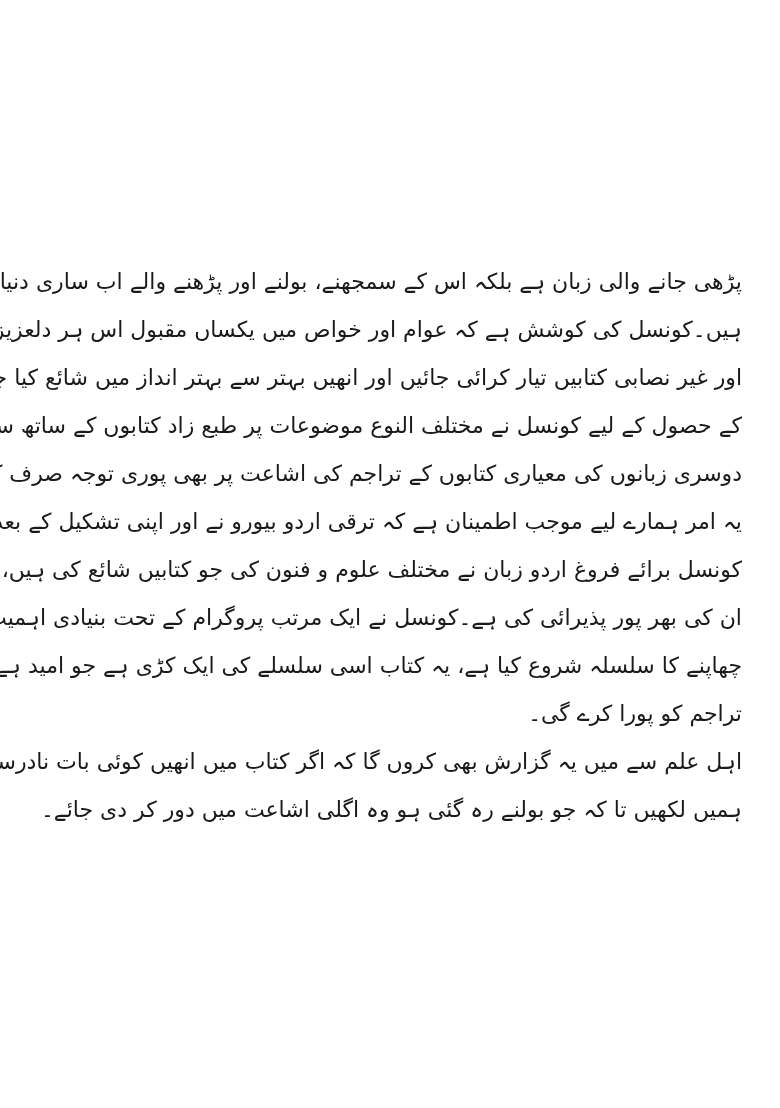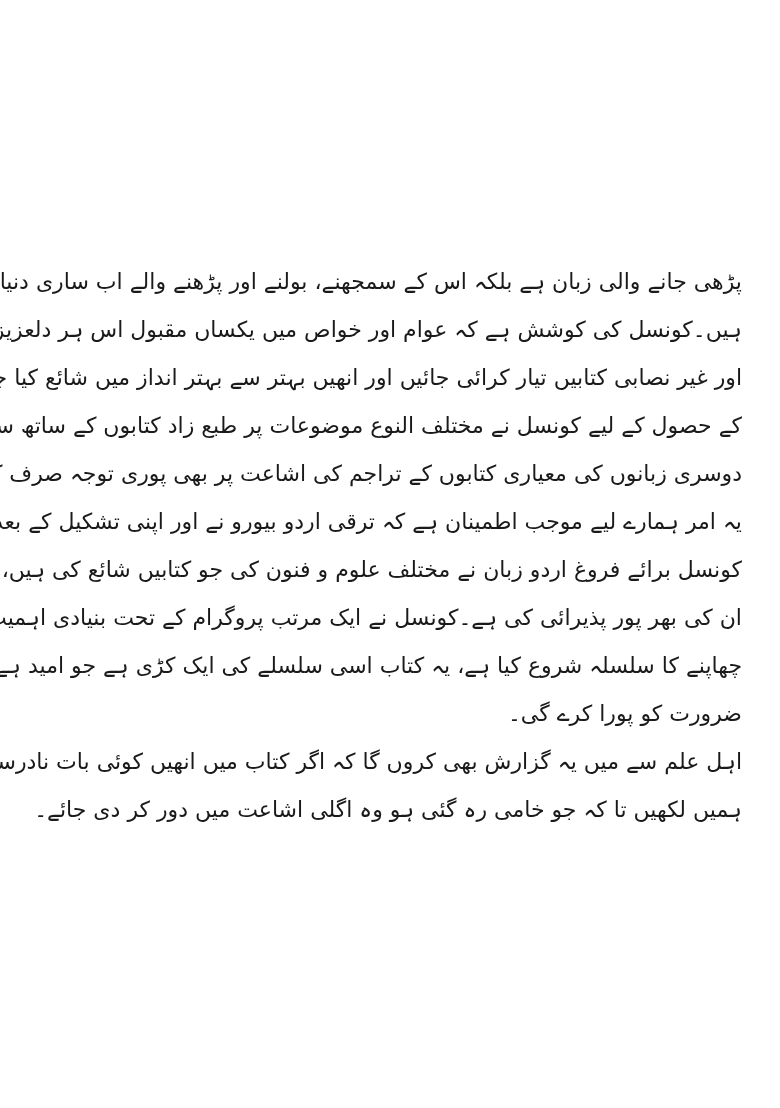--- a/index.html
+++ b/index.html
@@ -58,22 +58,22 @@
       <span class="line">اور غیر نصابی کتابیں تیار کرائی جائیں اور انھیں بہتر سے بہتر انداز میں شائع کیا جائے۔اس مقصد</span>
       <span class="line">کے حصول کے لیے کونسل نے مختلف النوع موضوعات پر طبع زاد کتابوں کے ساتھ ساتھ تنقیدیں اور</span>
       <span class="line last">دوسری زبانوں کی معیاری کتابوں کے تراجم کی اشاعت پر بھی پوری توجہ صرف کی ہے۔</span>
     </div>
 
     <div>
       <span class="line last">یہ امر ہمارے لیے موجب اطمینان ہے کہ ترقی اردو بیورو نے اور اپنی تشکیل کے بعد قومی</span>
       <span class="line">کونسل برائے فروغ اردو زبان نے مختلف علوم و فنون کی جو کتابیں شائع کی ہیں، اردو قارئین نے</span>
       <span class="line">ان کی بھر پور پذیرائی کی ہے۔کونسل نے ایک مرتب پروگرام کے تحت بنیادی اہمیت کی کتابیں</span>
       <span class="line">چھاپنے کا سلسلہ شروع کیا ہے، یہ کتاب اسی سلسلے کی ایک کڑی ہے جو امید ہے کہ ایک اہم علمی</span>
-      <span class="line last">ضرورت کو پورا کرے گی۔</span>
+      <span class="line last">تراجم کو پورا کرے گی۔</span>
     </div>
 
     <div>
       <span class="line">اہل علم سے میں یہ گزارش بھی کروں گا کہ اگر کتاب میں انھیں کوئی بات نادرست نظر آئے تو</span>
-      <span class="line last">ہمیں لکھیں تا کہ جو خامی رہ گئی ہو وہ اگلی اشاعت میں دور کر دی جائے۔</span>
+      <span class="line last">ہمیں لکھیں تا کہ جو بولنے رہ گئی ہو وہ اگلی اشاعت میں دور کر دی جائے۔</span>
     </div>
 
   </div>
 </div>
 
 </body></html>

